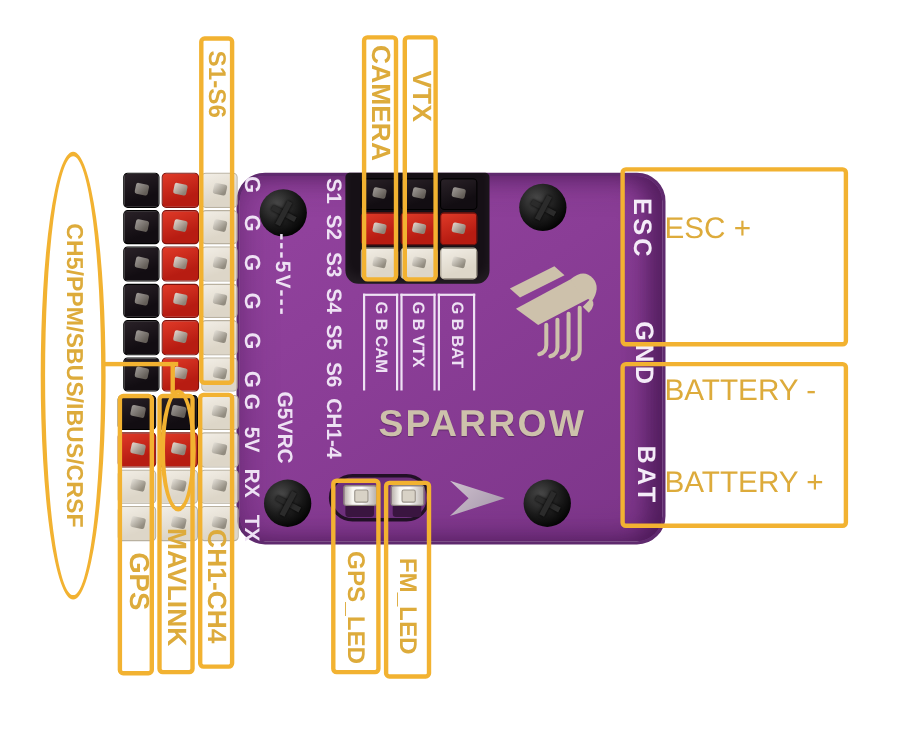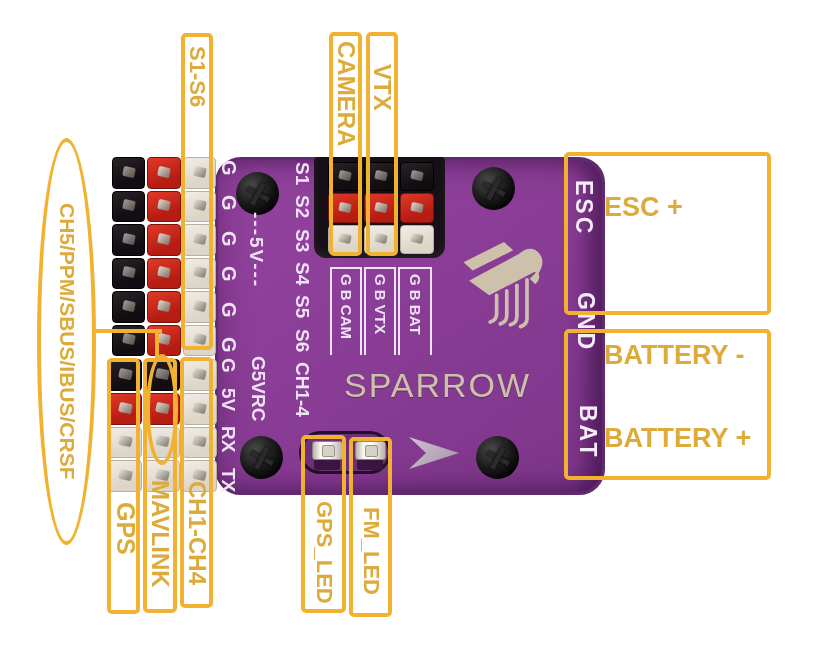--- a/index.html
+++ b/index.html
@@ -47,21 +47,21 @@
   #uart-col{left:217px;top:358px;height:134px;width:22px;font-size:19px;}
   #gps-port{left:247px;top:356px;width:22px;font-size:19px;}
   #ch-port{left:291px;top:362px;width:22px;font-size:19px;}
   .edge-pad{color:#f4ecf8;font-weight:bold;font-size:23px;letter-spacing:3px;z-index:4;}
   #pad-esc{left:570px;top:180px;}
   #pad-gnd{left:572px;top:292px;}
   #pad-bat{left:574px;top:405px;}
   
   #logo{position:absolute;left:458px;top:238px;width:92px;height:100px;z-index:4;}
   #board-name{position:absolute;left:344px;top:366px;width:200px;z-index:4;color:#cdc1ab;
-         font-size:34px;font-weight:normal;letter-spacing:2px;
+         font-size:34px;font-weight:bold;letter-spacing:2px;
          text-shadow:0 1px 1px rgba(0,0,0,.3);}
   #dir-arrow{position:absolute;left:409px;top:437px;width:50px;height:32px;z-index:4;
          background:linear-gradient(135deg,#cfc2cf,#a394a8);
          clip-path:polygon(0 0,100% 50%,0 100%,34% 50%);}
   #led-cutout{position:absolute;left:299px;top:431px;width:92px;height:43px;z-index:4;
          background:#6d2f7c;border:3px solid #221026;border-radius:22px;box-sizing:border-box;}
   .led{position:absolute;top:7px;width:29px;height:17px;border-radius:3px;z-index:5;
          background:linear-gradient(90deg,#b9b2ac 0%,#f7f5f0 25%,#ffffff 55%,#b9b2ac 100%);
          border:1px solid #8d867e;}
   .led::after{content:"";position:absolute;left:30%;top:20%;width:40%;height:55%;
@@ -71,21 +71,21 @@
   #foot-gps{left:12px;} #foot-fm{left:55px;}
   
   .ann{position:absolute;border:4px solid #f2b231;border-radius:5px;box-sizing:border-box;z-index:10;
        display:flex;justify-content:center;color:#ddab3b;font-weight:600;}
   .ann .vlabel{writing-mode:vertical-rl;text-orientation:mixed;}
   #ann-s1s6{left:181px;top:33px;width:32px;height:317px;font-size:22px;padding-top:9px;}
   #ann-camera{left:329px;top:32px;width:33px;height:224px;font-size:24px;padding-top:5px;}
   #ann-vtx{left:366px;top:32px;width:32px;height:224px;font-size:24px;padding-top:28px;}
   #ann-esc{left:564px;top:152px;width:207px;height:163px;}
   #ann-battery{left:564px;top:329px;width:207px;height:151px;}
-  .hlabel{position:absolute;font-size:27px;font-weight:700;color:#ddab3b;z-index:11;white-space:nowrap;}
+  .hlabel{position:absolute;font-size:27px;font-weight:400;color:#ddab3b;z-index:11;white-space:nowrap;}
   #lbl-esc-plus{left:604px;top:192px;} #lbl-esc-minus{left:604px;top:282px;}
   #lbl-batt-minus{left:604px;top:340px;} #lbl-batt-plus{left:604px;top:423px;}
   #ann-gps{left:107px;top:358px;width:33px;height:256px;font-size:25px;align-items:flex-end;
            flex-direction:column;justify-content:center;}
   #ann-gps .vlabel{margin:84px auto 0;}
   #ann-mavlink{left:143px;top:358px;width:34px;height:255px;font-size:24px;}
   #ann-mavlink .vlabel{margin-top:118px;}
   #ann-mav-oval{left:146px;top:354px;width:32px;height:111px;border-radius:16px / 55px;}
   #ann-ch1ch4{left:180px;top:357px;width:33px;height:251px;font-size:24px;}
   #ann-ch1ch4 .vlabel{margin-top:120px;}

